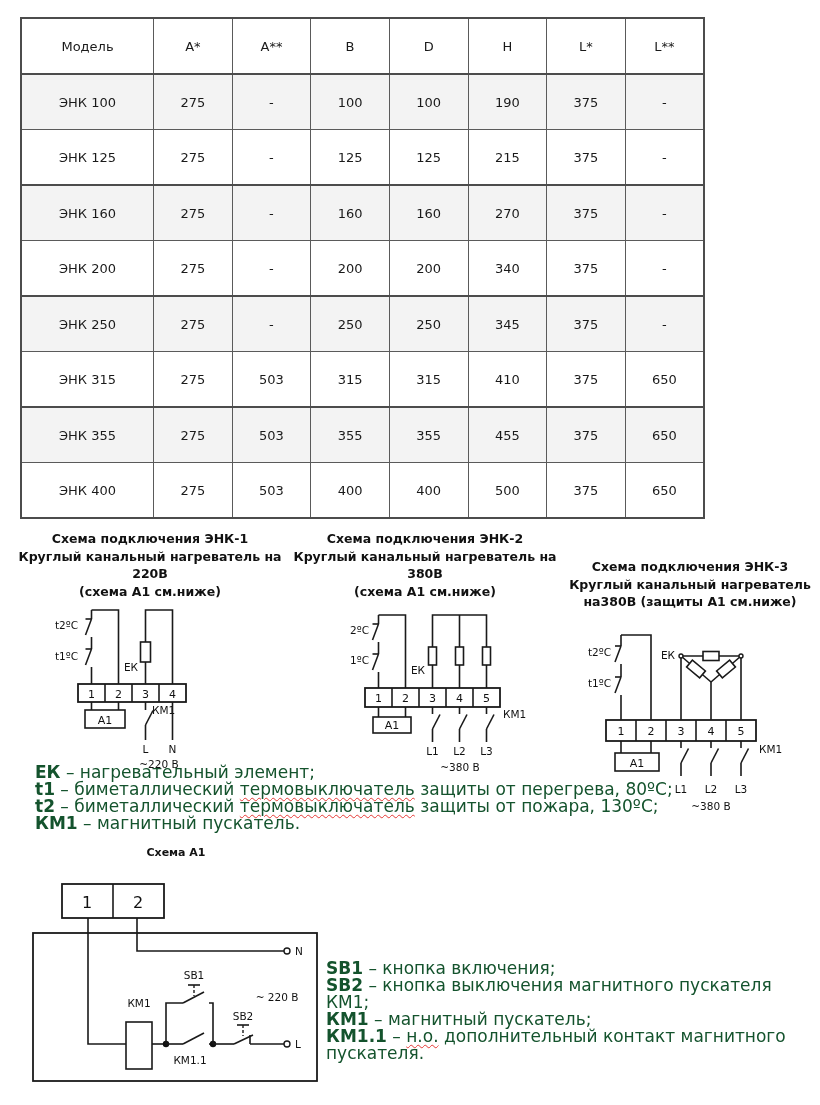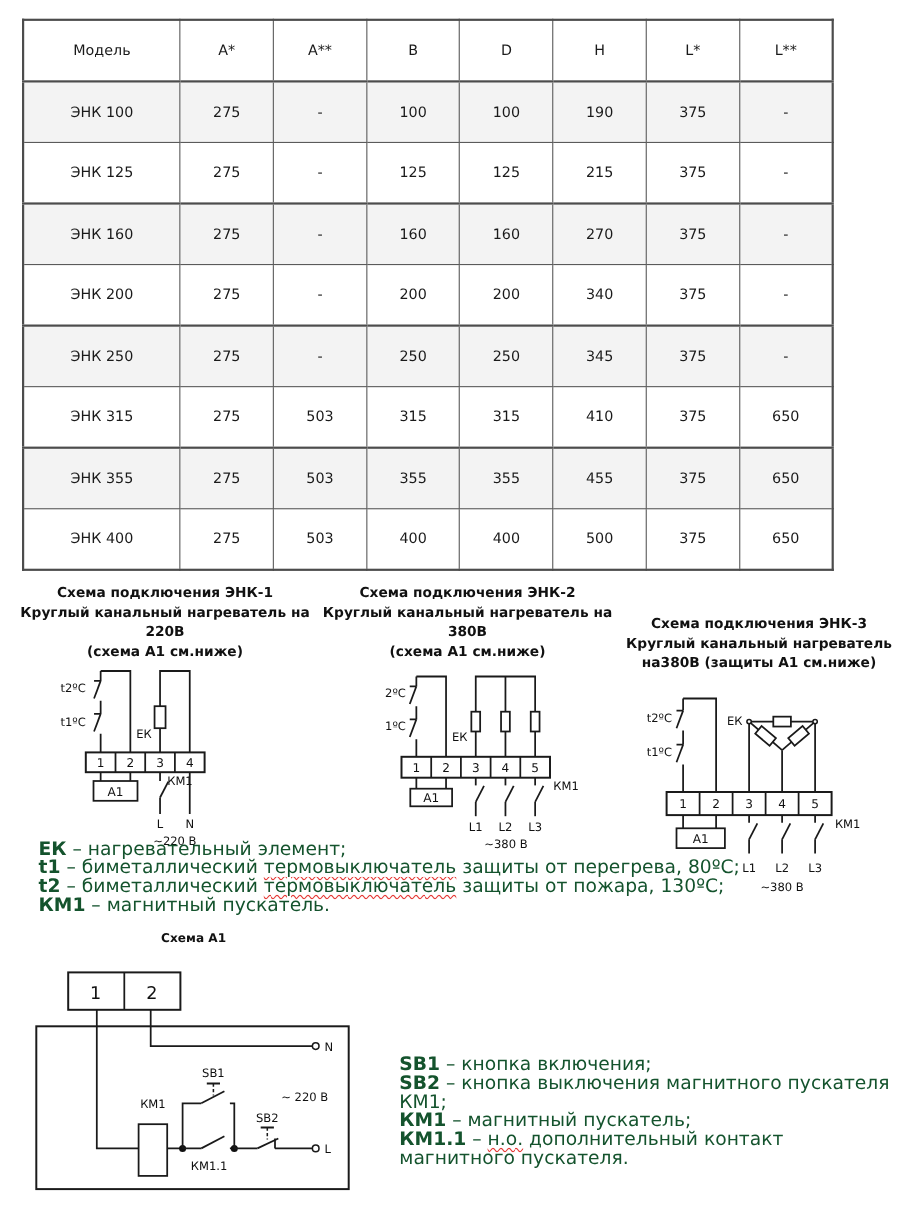--- a/index.html
+++ b/index.html
@@ -3,21 +3,21 @@
 <meta charset="utf-8">
 <style>
   html,body { margin:0; padding:0; background:#ffffff; }
   .page {
     position:relative; width:820px; height:1105px; background:#fff;
     font-family:"DejaVu Sans","Liberation Sans",sans-serif; color:#111;
     overflow:hidden;
   }
   
   .dim-table {
-    position:absolute; left:20px; top:17px; width:738px;
+    position:absolute; left:20px; top:17px; width:685px;
     border-collapse:collapse; table-layout:fixed;
     font-size:13px; color:#1a1a1a;
     border:2px solid #4c4c4c;
   }
   .dim-table th, .dim-table td {
     border:1px solid #5a5a5a; text-align:center; vertical-align:middle;
     padding:0; height:54px; font-weight:normal; background:#fff;
   }
   .dim-table thead th { height:54px; border-bottom:2px solid #4c4c4c; }
   .dim-table tbody tr:nth-child(odd) td { background:#f3f3f3; border-top:2px solid #4c4c4c; }
@@ -37,21 +37,21 @@
   .d-svg text.big { font-size:16px; }
   .d-svg circle.dot  { fill:#111; stroke:none; }
   .d-svg circle.node { fill:#fff; stroke:#1a1a1a; stroke-width:1.4; }
   .d-svg line.dash { stroke-dasharray:3 2; stroke-width:1.4; }
   .svg1 { margin-left:40px; }
   .svg2 { margin-left:60px; }
   .svg3 { margin-left:5px; }
   
   .legend { position:absolute; font-size:17px; line-height:17px; color:#14532d; }
   .legend-1 { left:35px; top:764px; }
-  .legend-2 { left:363px; top:960px; }
+  .legend-2 { left:326px; top:960px; }
   .legend b { font-weight:bold; }
   .misspell { text-decoration:underline wavy #e53935; text-decoration-thickness:1px; text-underline-offset:2px; }
   
   .schema-a1-title {
     position:absolute; left:0; top:846px; width:352px; text-align:center;
     font-weight:bold; font-size:11px; color:#111;
   }
   .schema-a1-svg { position:absolute; left:25px; top:872px; }
 </style>
 </head>

